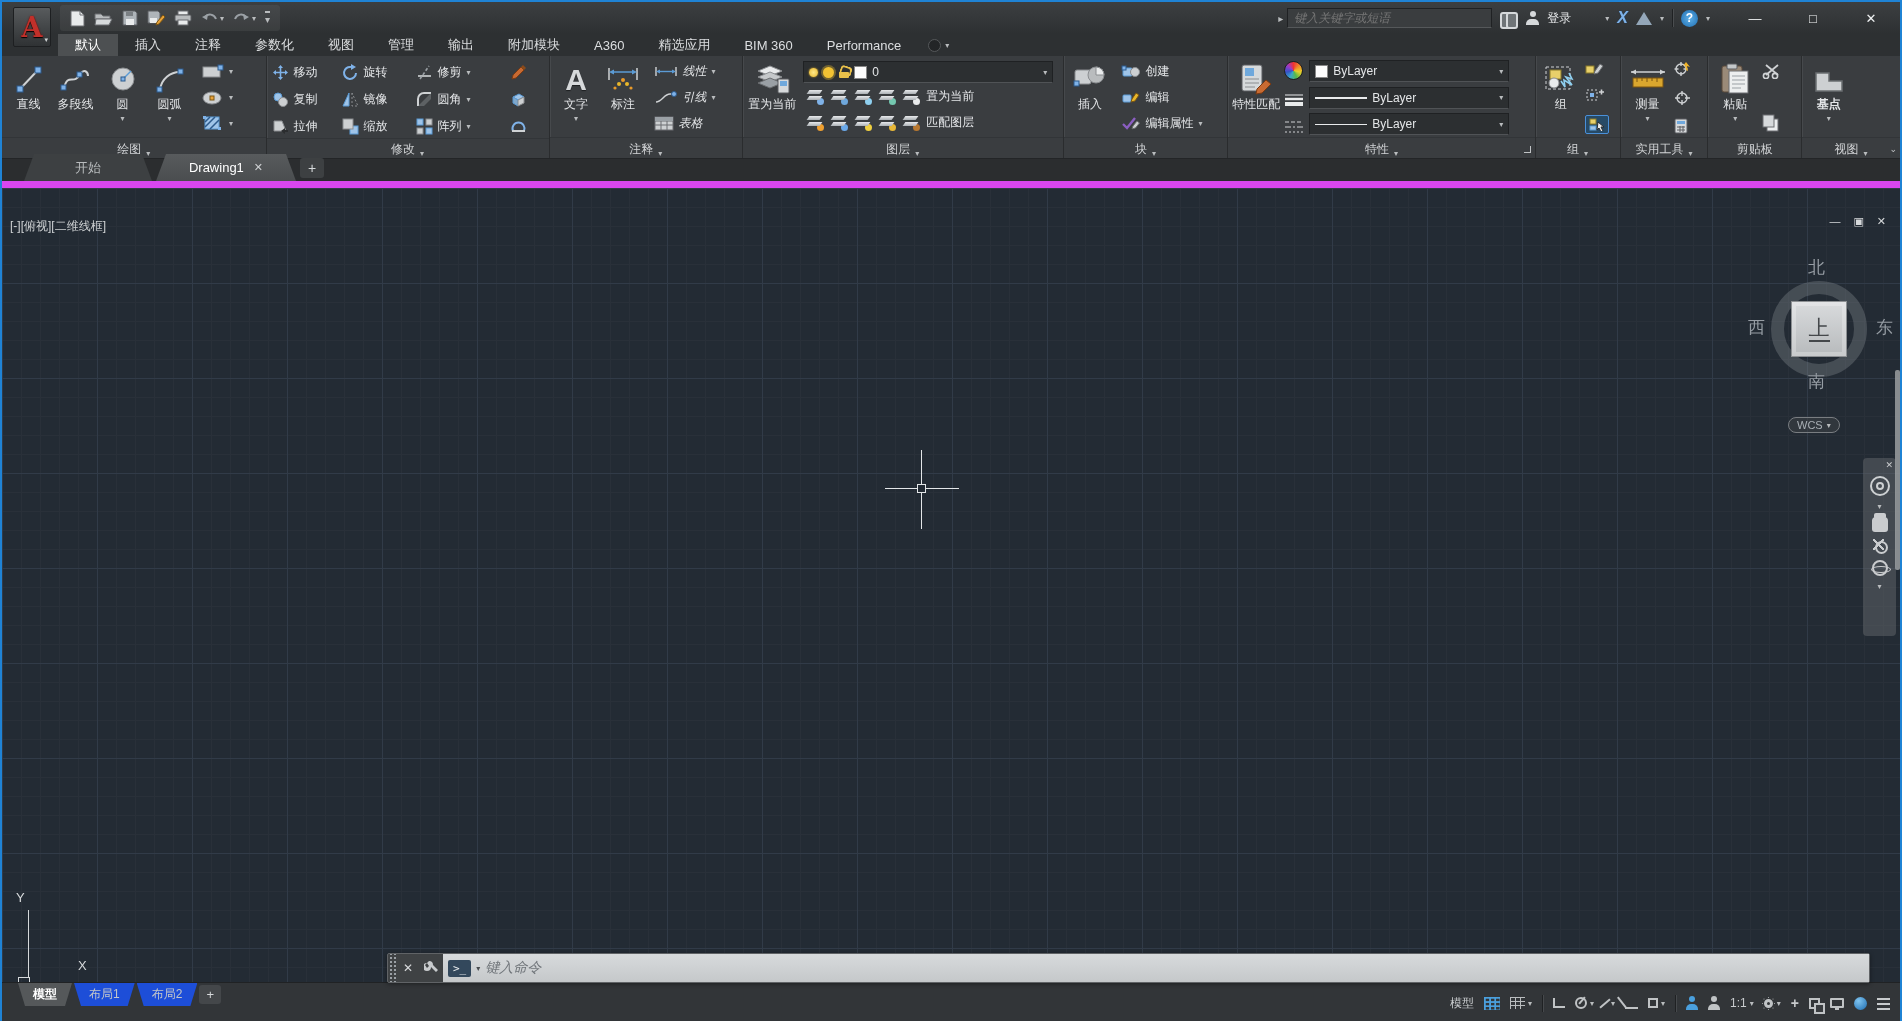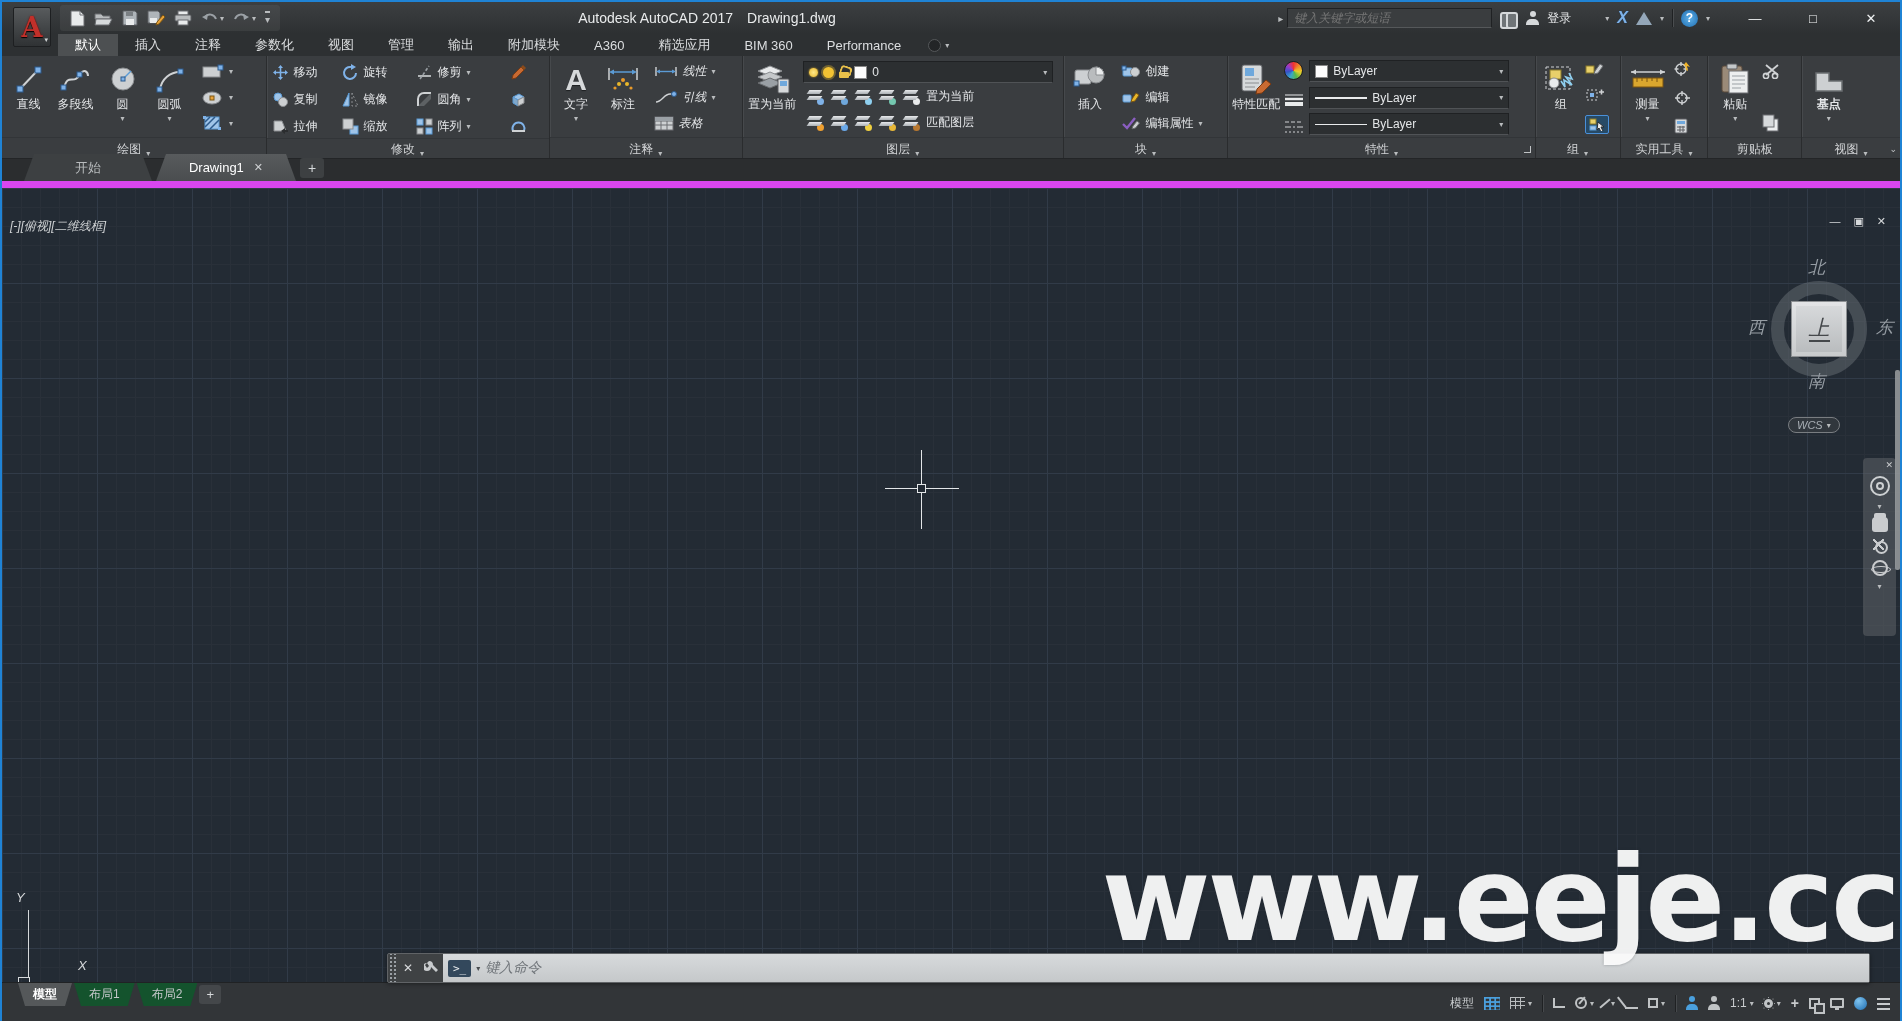--- a/index.html
+++ b/index.html
@@ -115,21 +115,21 @@
   .fplus { width:24px; height:20px; margin-bottom:3px; background:#3d4042; border-radius:3px;
     color:#d6d9db; font-size:14px; display:flex; align-items:center; justify-content:center; }
 
   
   .canvas { position:relative; height:794px; flex:0 0 794px; background:#232b34; overflow:hidden;
     background-image:
       linear-gradient(#313b48 1px, transparent 1px),
       linear-gradient(90deg,#313b48 1px, transparent 1px),
       linear-gradient(#293039 1px, transparent 1px),
       linear-gradient(90deg,#293039 1px, transparent 1px);
-    background-size:95px 95px, 95px 95px, 19px 19px, 19px 19px;font-style:italic; }
+    background-size:95px 95px, 95px 95px, 19px 19px, 19px 19px; }
   .vplabel { position:absolute; left:8px; top:30px; font-size:12px; color:#cfd2d4; }
   .vpctrls { position:absolute; right:14px; top:27px; display:flex; gap:13px; color:#d6d9db;
     font-size:11px; }
   .cube-n { position:absolute; left:1806px; top:68px; } .cube-s { position:absolute; left:1806px; top:182px; }
   .cube-w { position:absolute; left:1746px; top:128px; } .cube-e { position:absolute; left:1874px; top:128px; }
   .cubetxt { color:#969da4; font-size:17px; }
   .cubering { position:absolute; left:1769px; top:93px; width:96px; height:96px; border-radius:50%;
     border:13px solid rgba(135,140,146,0.35); }
   .cubesq { position:absolute; left:1789px; top:113px; width:56px; height:56px;
     background:linear-gradient(#d9dbdd,#b7babc); border:1px solid #8d9093;
@@ -187,21 +187,21 @@
     border-radius:2px; font-family:"DejaVu Sans Mono",monospace; }
   .cmdprompt-dd { font-size:8px; color:#4a4d50; }
   .cmdtext { font-style:italic; color:#70757a; font-size:14px; }
 
   
   .bottombar { position:relative; height:41px; flex:0 0 41px; background:#323538;
     border-top:1px solid #202224; }
   .ltabs { position:absolute; left:16px; top:0; height:23px; display:flex; gap:2px; }
   .ltab { height:23px; display:flex; align-items:center; padding:0 15px; font-size:12px;
     clip-path:polygon(0 0, 100% 0, calc(100% - 7px) 100%, 7px 100%); color:#c3c6c8;
-    background:#14532d; }
+    background:#1d4ed8; }
   .ltab.active { background:#55585a; color:#ffffff; font-weight:bold; }
   .lplus { width:22px; height:19px; margin-top:2px; background:#44474a; border-radius:3px;
     color:#d6d9db; font-size:13px; display:flex; align-items:center; justify-content:center; }
   .status { position:absolute; right:10px; top:0; bottom:0; display:flex; align-items:center;
     gap:10px; }
   .sb-txt { color:#c8cbcd; font-size:12px; }
   .sb-sep { width:1px; height:17px; background:#1f2123; box-shadow:1px 0 0 #46494c; }
   .sb-grid { width:16px; height:13px;
     background:linear-gradient(#4aa0de 1.5px, transparent 1.5px) 0 0/5px 4.2px,
       linear-gradient(90deg,#4aa0de 1.5px, transparent 1.5px) 0 0/5.2px 4px; }
@@ -304,24 +304,20 @@
         <svg width="17" height="13" viewBox="0 0 17 13">
             <path d="M13 5 C10 1 4 2 2 7" fill="none" stroke="#9aa0a5" stroke-width="2"></path>
             <path d="M16 5 l-6 -3 1 6 z" fill="#9aa0a5"></path>
           </svg>
         <span class="dd">▾</span>
       </span>
       <span class="qi">
         <span class="dd" style="font-size:10px; border-top:2px solid #b9bcbe; padding-top:1px;">▾</span>
       </span>
     </div>
-    <div class="tb-title">
-      <span>Autodesk AutoCAD 2017</span>
-      <span>Drawing1.dwg</span>
-    </div>
     <div class="tb-right">
       <div class="searchwrap">
         <span class="dd" style="font-size:10px;">▸</span>
         <input class="search" placeholder="键入关键字或短语" style="">
       </div>
       <span class="binoc"></span>
       <span class="personic"></span>
       <span class="signin">登录</span>
       <span class="dd">▾</span>
       <span class="xchg">X</span>
@@ -993,15 +989,14 @@
           <path d="M3 2 a4 4 0 1 0 4 4 l5 5 2 -2 -5 -5 a4 4 0 0 0 -4 -4 z M3 2 l2 3 -2 2 -2 -3 z" fill="#c8cbcd"></path>
         </svg>
     </div>
     <div class="cmdinput">
       <span class="cmdprompt">&gt;_</span>
       <span class="cmdprompt-dd">▾</span>
       <span class="cmdtext">键入命令</span>
     </div>
   </div>
 
-  <div class="watermark">www.eeje.cc</div>
 
 </div>
 
 </body></html>

